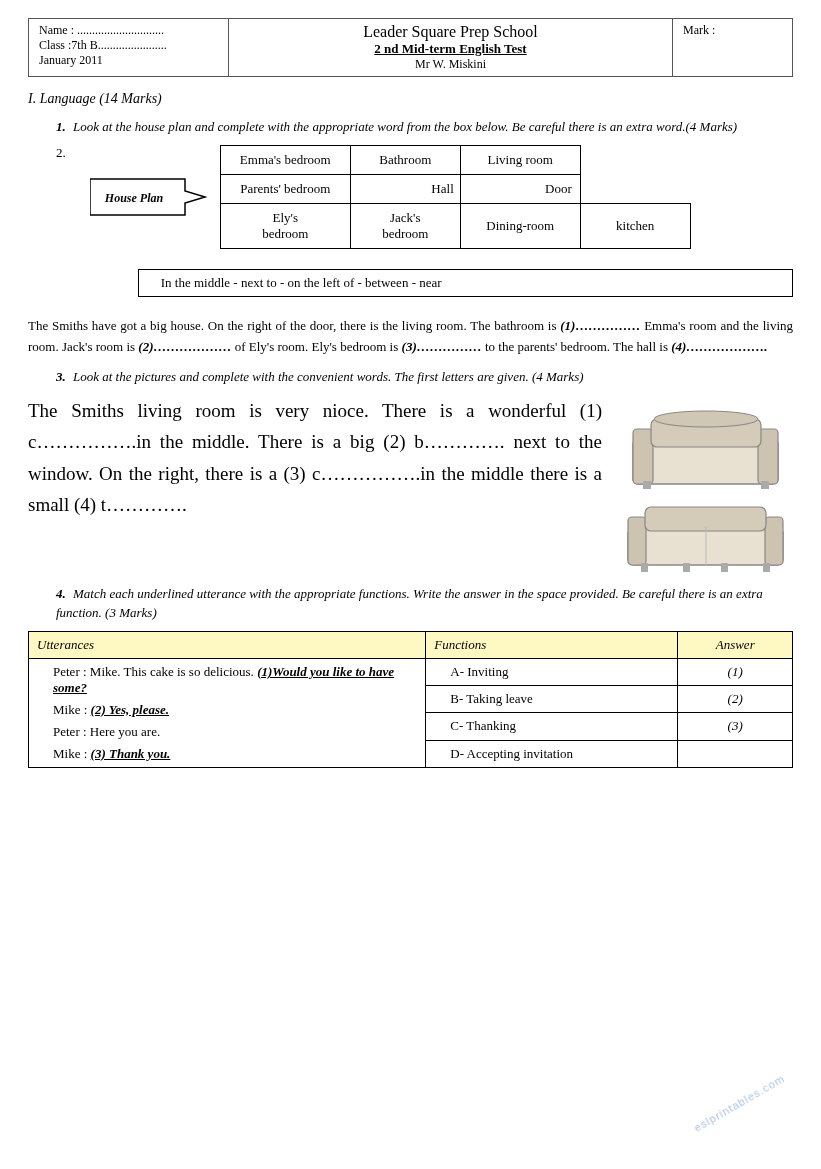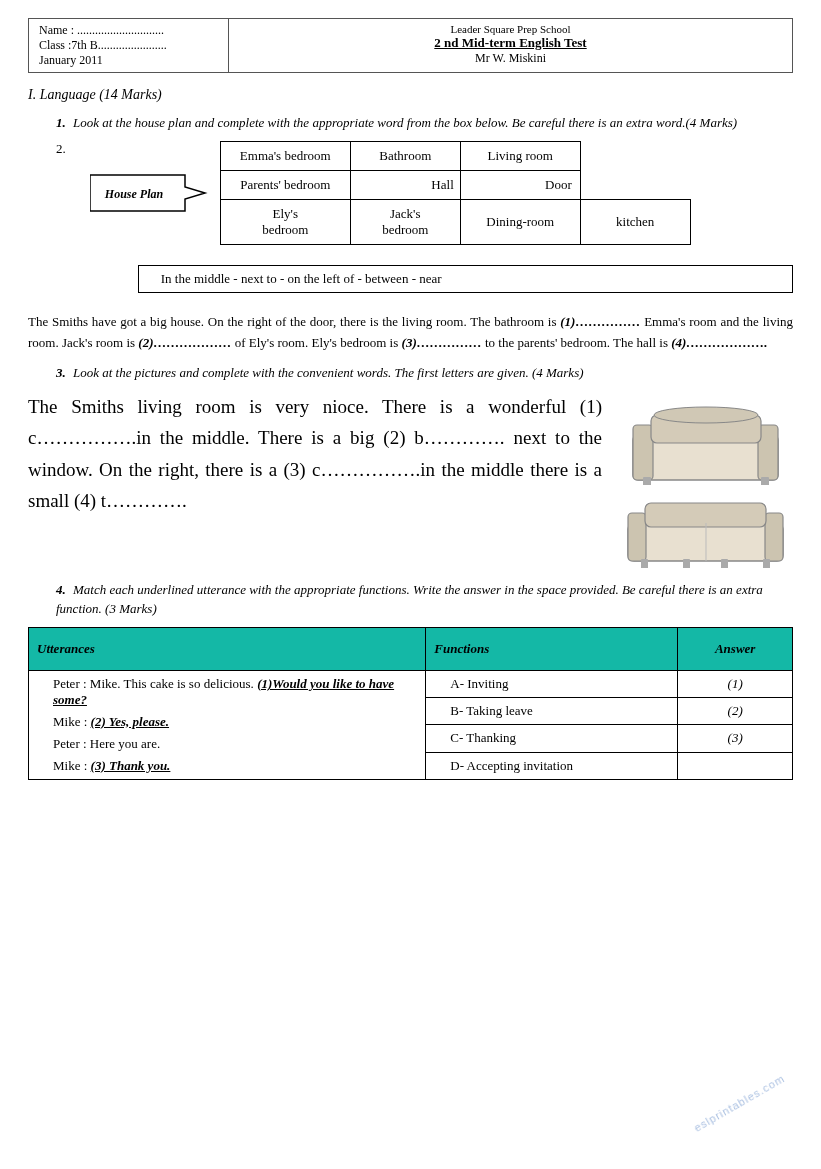--- a/index.html
+++ b/index.html
@@ -32,21 +32,21 @@
       text-align: center;
       padding: 4px 10px;
       font-size: 12px;
     }
     .header-right {
       border-left: 1px solid #555;
       padding: 4px 10px;
       width: 120px;
       font-size: 12px;
     }
-    .header-center .school-name { font-size: 11px; }
+    .header-center .school-name { font-size: 16px; }
     .header-center .test-title { font-weight: bold; text-decoration: underline; font-size: 13px; }
     .header-center .teacher { font-size: 12px; }
 
     
     .section-title {
       font-style: italic;
       font-size: 14px;
       margin-bottom: 10px;
       margin-top: 6px;
     }
@@ -129,24 +129,24 @@
 
     
     .utterances-table {
       border-collapse: collapse;
       width: 100%;
       font-size: 13px;
       margin-top: 8px;
     }
     .utterances-table th {
       border: 1.5px solid #000;
-      padding: 13px 8px;
-      font-weight: bold;
-      font-style: italic;
-      background: #14b8a6;
+      padding: 5px 8px;
+      font-weight: normal;
+      font-style: italic;
+      background: #fef9c3;
       text-align: left;
     }
     .utterances-table th.answer-col {
       font-style: italic;
       text-align: center;
     }
     .utterances-table td {
       border: 1.5px solid #000;
       padding: 5px 24px;
       vertical-align: top;
@@ -186,20 +186,23 @@
 <div class="header-box">
   <div class="header-left">
     <div>Name : .............................</div>
     <div>Class :7th B.......................</div>
     <div>January 2011</div>
   </div>
   <div class="header-center">
     <div class="school-name">Leader Square Prep School</div>
     <div class="test-title">2 nd Mid-term English Test</div>
     <div class="teacher">Mr W. Miskini</div>
+  </div>
+  <div class="header-right">
+    <div>Mark :</div>
   </div>
 </div>
 
 <div class="section-title">I.    Language (14 Marks)</div>
 
 <div style="margin-left: 28px; margin-bottom: 8px;">
   <span class="q-num">1.</span>
   <span class="question" style="margin-left:4px;">Look at the house plan and complete with the appropriate word from the box below. Be careful there is an extra word.(4 Marks)</span>
 </div>
 

